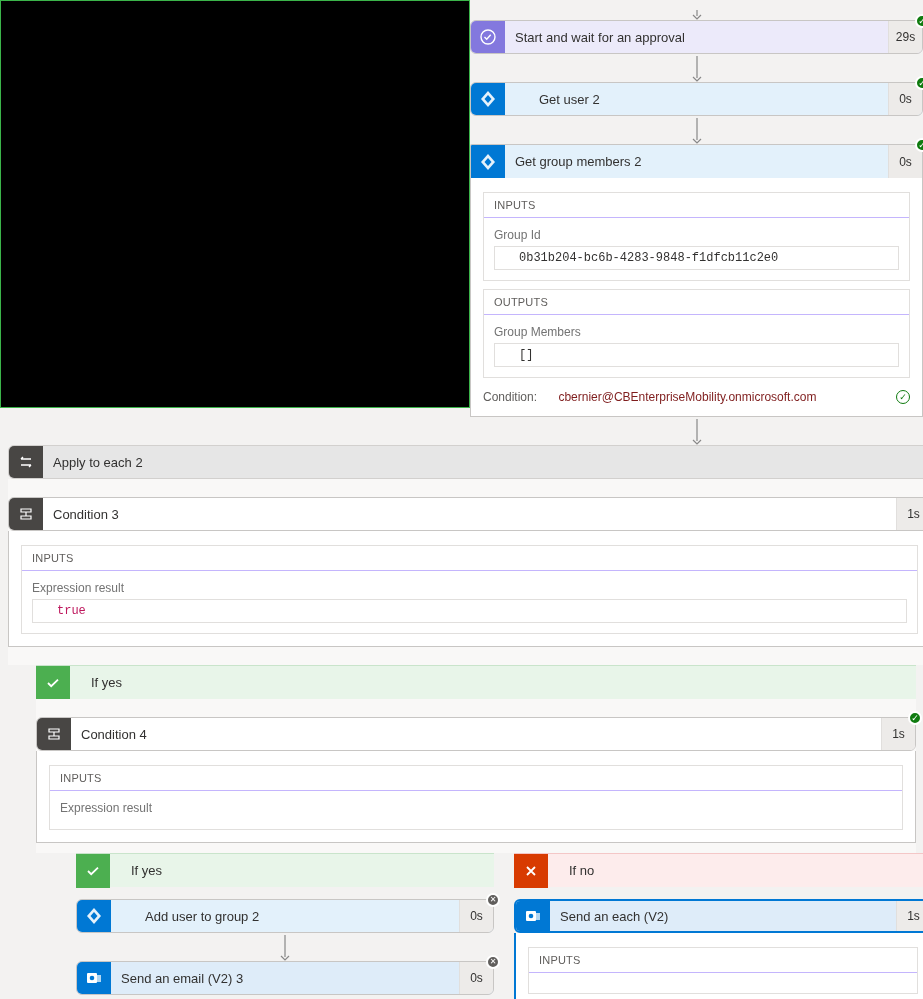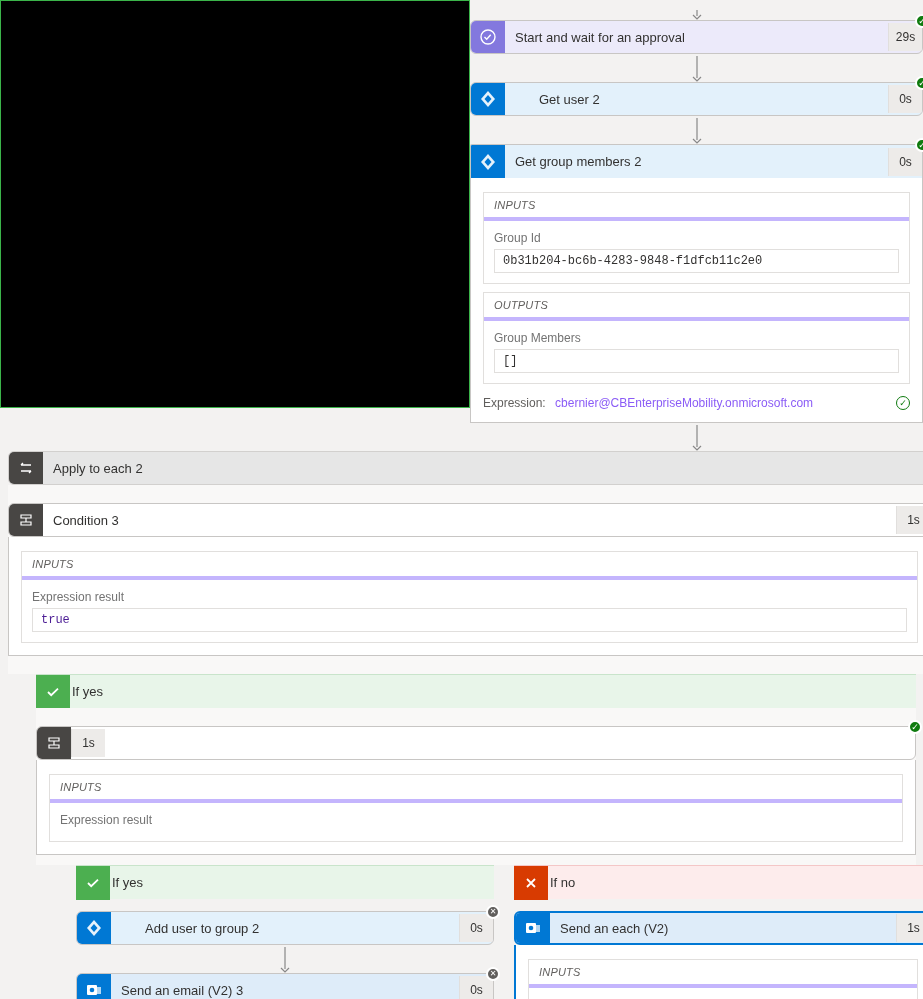--- a/index.html
+++ b/index.html
@@ -16,21 +16,21 @@
   .arrow { width: 14px; height: 20px; display:flex; align-items:flex-end; justify-content:center; }
   .arrow svg { display:block; }
   .step, .card { width: 418px; position: relative; }
   .step-wide { width: 907px; margin-left: 8px; }
   .step-header {
     height: 34px; display:flex; align-items:center; border:1px solid #c8c6c4;
     background:#fff; border-radius:6px; overflow:hidden; position:relative;
   }
   .step-header .icon-box { width:34px; height:34px; display:flex; align-items:center; justify-content:center; flex-shrink:0;}
   .step-header .title { flex:1; padding:0 10px; font-size:13px; }
-  .step-header .dur { width:34px; height:28px; background:#edebe9; display:flex; align-items:center; justify-content:center; font-size:12px; border-left:1px solid #e1dfdd;}
+  .step-header .dur { width:34px; height:34px; background:#edebe9; display:flex; align-items:center; justify-content:center; font-size:12px; border-left:1px solid #e1dfdd;}
   .badge-ok {
     position:absolute; top:-6px; right:-6px; width:14px; height:14px;
     border-radius:50%; background:#0f7b0f; border:2px solid #fff;
     display:flex; align-items:center; justify-content:center;
   }
   .badge-ok::after { content:"✓"; color:#fff; font-size:9px; line-height:1;}
   .badge-fail {
     position:absolute; top:-6px; right:-6px; width:14px; height:14px;
     border-radius:50%; background:#605e5c; border:2px solid #fff;
     display:flex; align-items:center; justify-content:center;
@@ -40,33 +40,33 @@
   .icon-aad { background:#0078d4; }
   .icon-outlook { background:#0078d4; }
   .icon-control { background:#484644; }
   .hdr-bg-approval { background:#eceafa; }
   .hdr-bg-aad { background:#e3f1fb;gap:24px; }
   .hdr-bg-aad-expanded { background:#e3f1fb; border-bottom:none; border-radius:2px 2px 0 0;}
   .hdr-bg-outlook { background:#deecf9; }
   .hdr-bg-control { background:#ffffff; }
   .card-body { border:1px solid #c8c6c4; border-top:none; background:#fff; padding:10px 12px 12px; }
   .io-card { border:1px solid #e1dfdd; margin-top:4px; margin-bottom:8px; }
-  .io-head { border-bottom:4px solid #c4b5fd; padding:6px 10px; font-size:11px; color:#605e5c; letter-spacing:0.2px;font-style:italic;}
+  .io-head { border-bottom:1px solid #c4b5fd; padding:6px 10px; font-size:11px; color:#605e5c; letter-spacing:0.2px;}
   .io-body { padding:10px; }
   .io-body label { font-size:12px; color:#737373; display:block; margin-bottom:4px;}
-  .io-val { border:1px solid #e1dfdd; padding:4px 8px; font-family:"Consolas","Courier New",monospace; font-size:12px; background:#fff;}
-  .io-val.blue { color:#4c1d95; }
+  .io-val { border:1px solid #e1dfdd; padding:4px 24px; font-family:"Consolas","Courier New",monospace; font-size:12px; background:#fff;}
+  .io-val.blue { color:#be185d; }
   .conn-row { display:flex; align-items:center; justify-content:space-between; font-size:12px; color:#605e5c; padding-top:4px;}
-  .conn-row a { color:#8b5cf6; text-decoration:none; margin-left:6px;}
+  .conn-row a { color:#7f1d1d; text-decoration:none; margin-left:18px;}
   .conn-check { width:14px; height:14px; border:1.5px solid #0f7b0f; border-radius:50%; display:flex; align-items:center; justify-content:center; color:#0f7b0f; font-size:9px;}
   .loop-header { background:#e6e6e6; border:1px solid #d2d0ce; display:flex; align-items:center; height:34px; }
   .loop-header .icon-box { background:#484644; color:#fff;}
   .branch-header { display:flex; height:34px; width:100%; }
   .branch-header .icon-box { width:34px; height:34px; display:flex; align-items:center; justify-content:center; flex-shrink:0;}
-  .branch-header .title { flex:1; padding:0 2px; font-size:13px; display:flex; align-items:center;}
+  .branch-header .title { flex:1; padding:0 21px; font-size:13px; display:flex; align-items:center;}
   .yes-box { background:#e8f5e9; border-top:1px solid #c9e4cb;}
   .yes-box .icon-box { background:#4caf50; color:#fff; }
   .no-box { background:#fdecec; border-top:1px solid #f4c7c7;}
   .no-box .icon-box { background:#d83b01; color:#fff; }
   .nested-area { background:#f9f8f7; padding:18px 0; display:flex; flex-direction:column; align-items:center; position:relative;}
   .branches { display:flex; gap:20px; padding:0 4px 0 40px;}
   .branch-col { display:flex; flex-direction:column; align-items:center; }
   .branch-panel { width:430px; }
   .branch-panel-wide { width:880px; margin-left:28px;}
   .step-wrap { position:relative; width:100%; }
@@ -147,21 +147,21 @@
         </div>
         <div class="io-card">
           <div class="io-head">OUTPUTS</div>
           <div class="io-body">
             <label>Group Members</label>
             <div class="io-val">[]</div>
           </div>
         </div>
         <div class="conn-row">
           <div>
-            <span>Expression:</span>
+            <span>Condition:</span>
             <a href="#">cbernier@CBEnterpriseMobility.onmicrosoft.com</a>
           </div>
           <div class="conn-check">✓</div>
         </div>
       </div>
     </div>
 
     <div class="arrow" style="height:28px;">
       <svg width="12" height="26" viewBox="0 0 12 26">
           <path d="M6 0 V22 M2 21 L6 25 L10 21" stroke="#888" stroke-width="1.2" fill="none"></path>
@@ -217,20 +217,21 @@
 
     <div class="nested-area" style="padding-bottom:10px;">
 
       <div class="step step-wrap">
         <div class="step-header hdr-bg-control">
           <div class="icon-box icon-control">
             <svg width="18" height="18" viewBox="0 0 18 18">
                 <path d="M4 4 h10 v3 h-10z M4 11 h10 v3 h-10z M9 7 v4" stroke="#fff" stroke-width="1.2" fill="none"></path>
               </svg>
           </div>
+          <div class="title">Condition 4</div>
           <div class="dur">1s</div>
         </div>
         <div class="badge-ok"></div>
         <div class="card-body">
           <div class="io-card" style="margin-bottom:0;">
             <div class="io-head">INPUTS</div>
             <div class="io-body">
               <label>Expression result</label>
             </div>
           </div>

